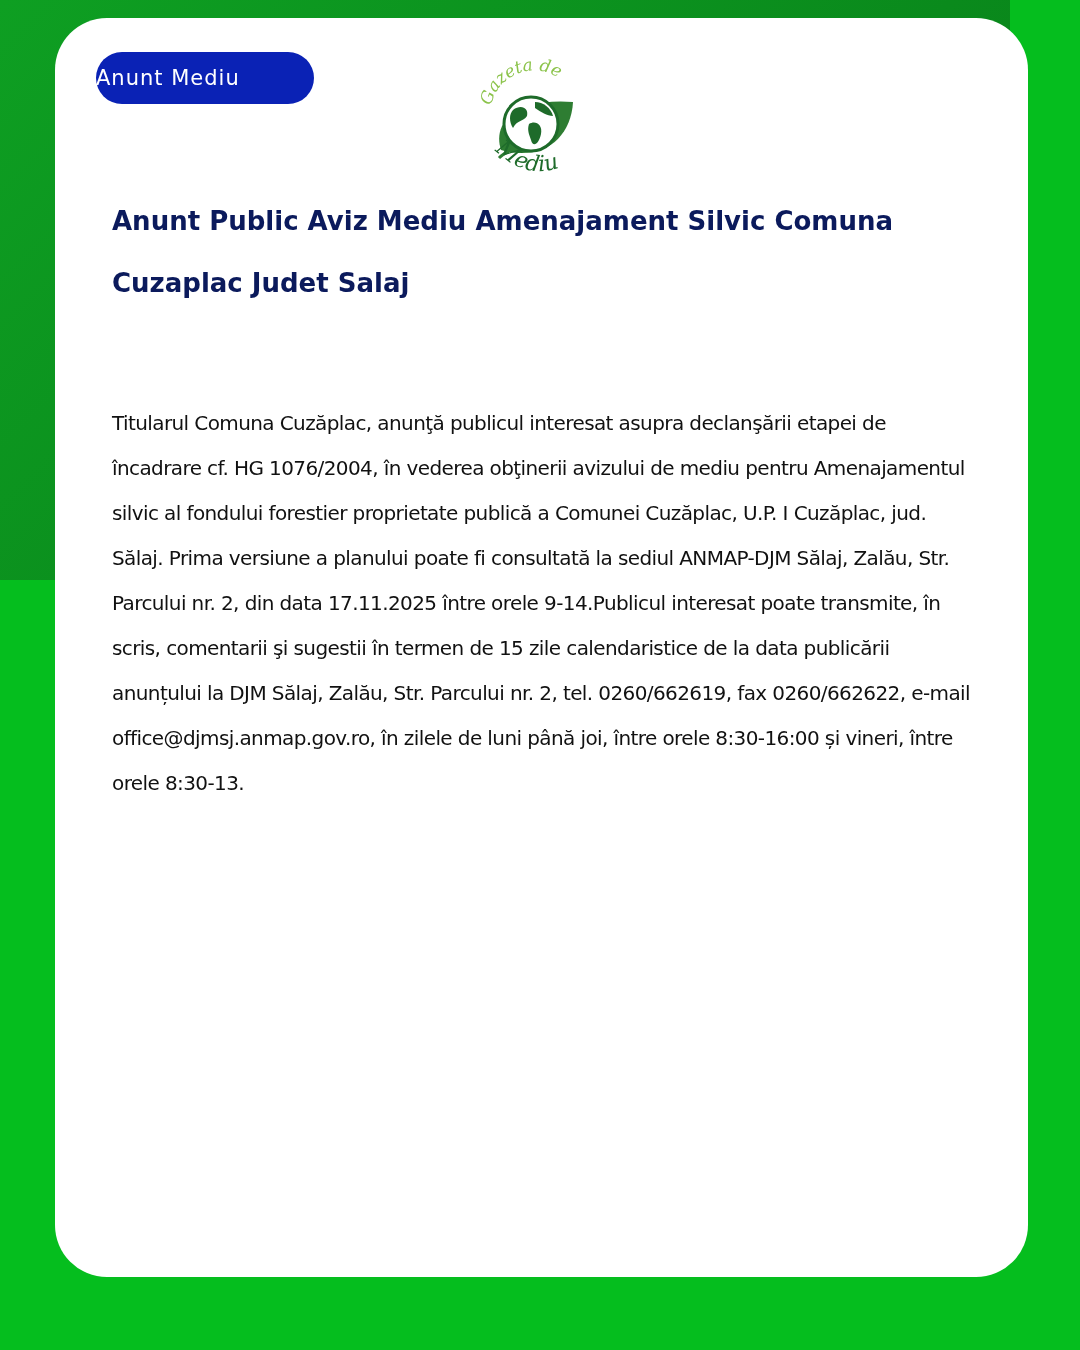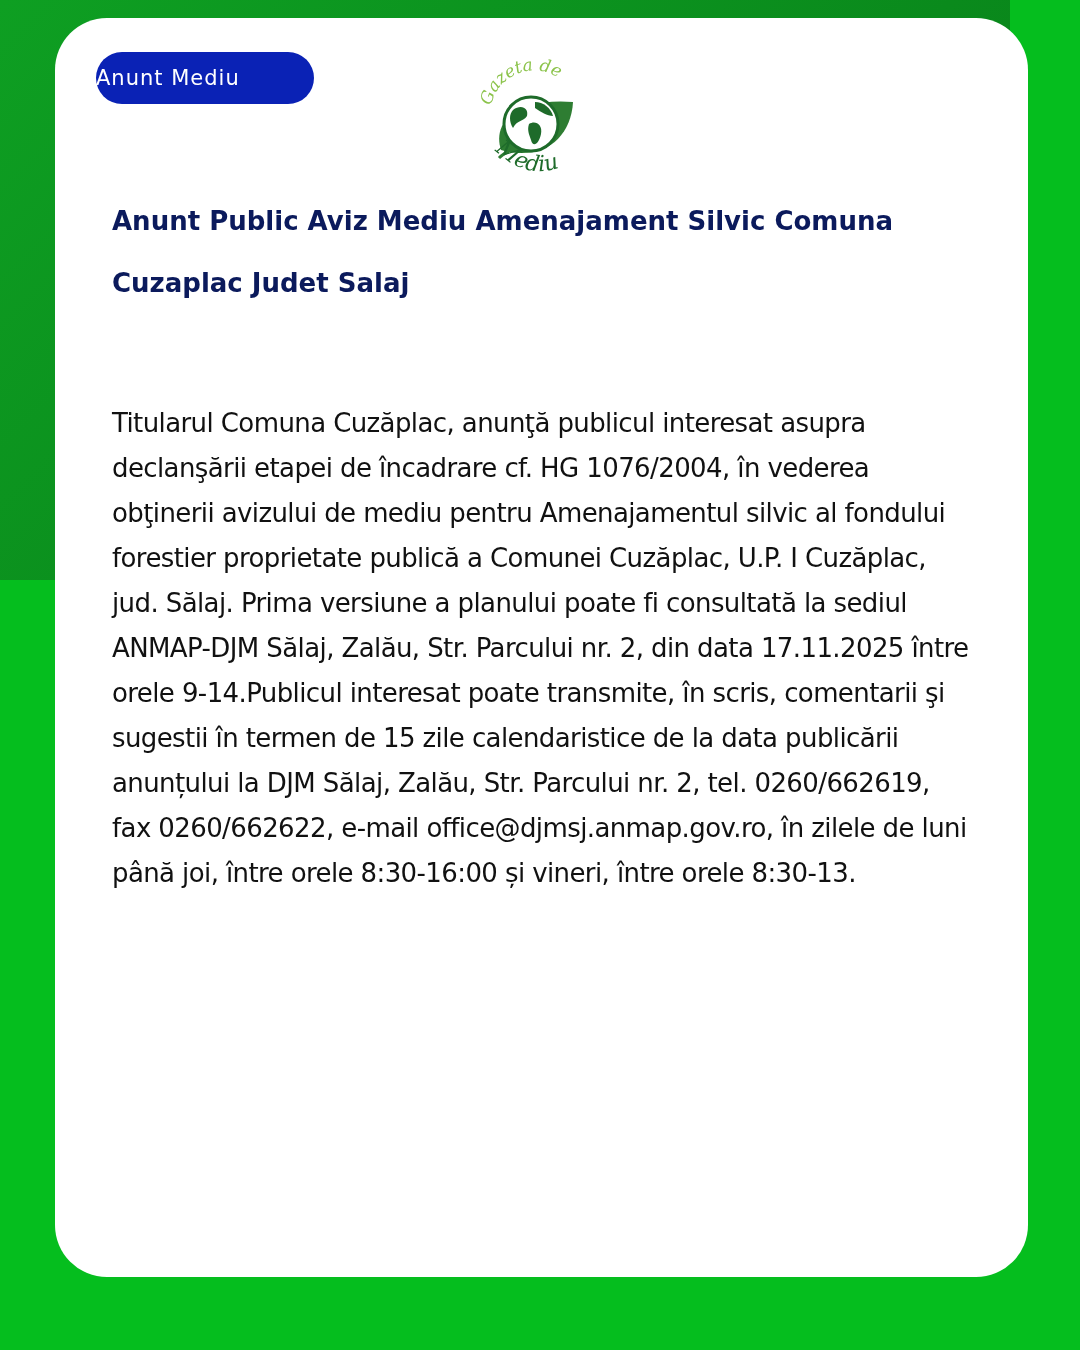--- a/index.html
+++ b/index.html
@@ -25,21 +25,21 @@
     .logo {
       position: absolute; left: 418px; top: 40px; width: 120px; height: 135px;
     }
     .title {
       position: absolute; left: 57px; top: 172px; width: 820px;
       font-family: "DejaVu Sans", sans-serif; font-weight: bold;
       font-size: 26px; line-height: 62px; color: #0B1A5C; margin: 0;
     }
     .body-text {
       position: absolute; left: 57px; top: 383px; width: 860px;
-      font-family: "DejaVu Sans", sans-serif; font-size: 26px; line-height: 45px;
+      font-family: "DejaVu Sans", sans-serif; font-size: 20px; line-height: 45px;
       color: #111111; margin: 0; letter-spacing: -0.6px;
     }
   </style>
 </head>
 <body>
 
 <div class="bg-dark"></div>
 
 <div class="card">
   <div class="badge">

